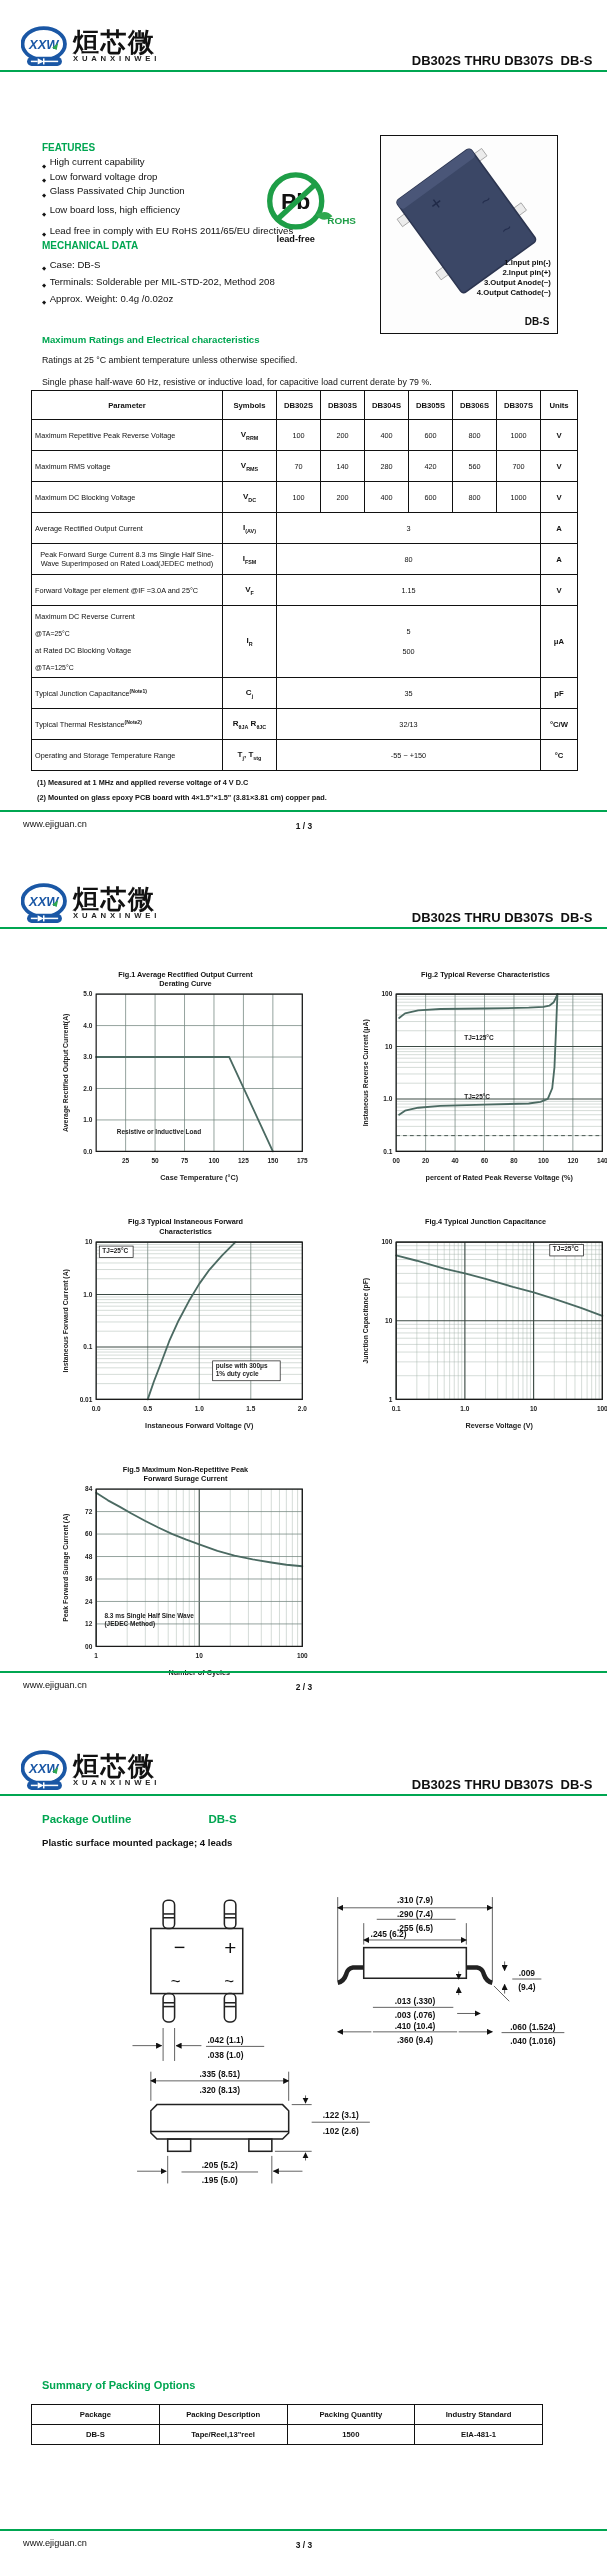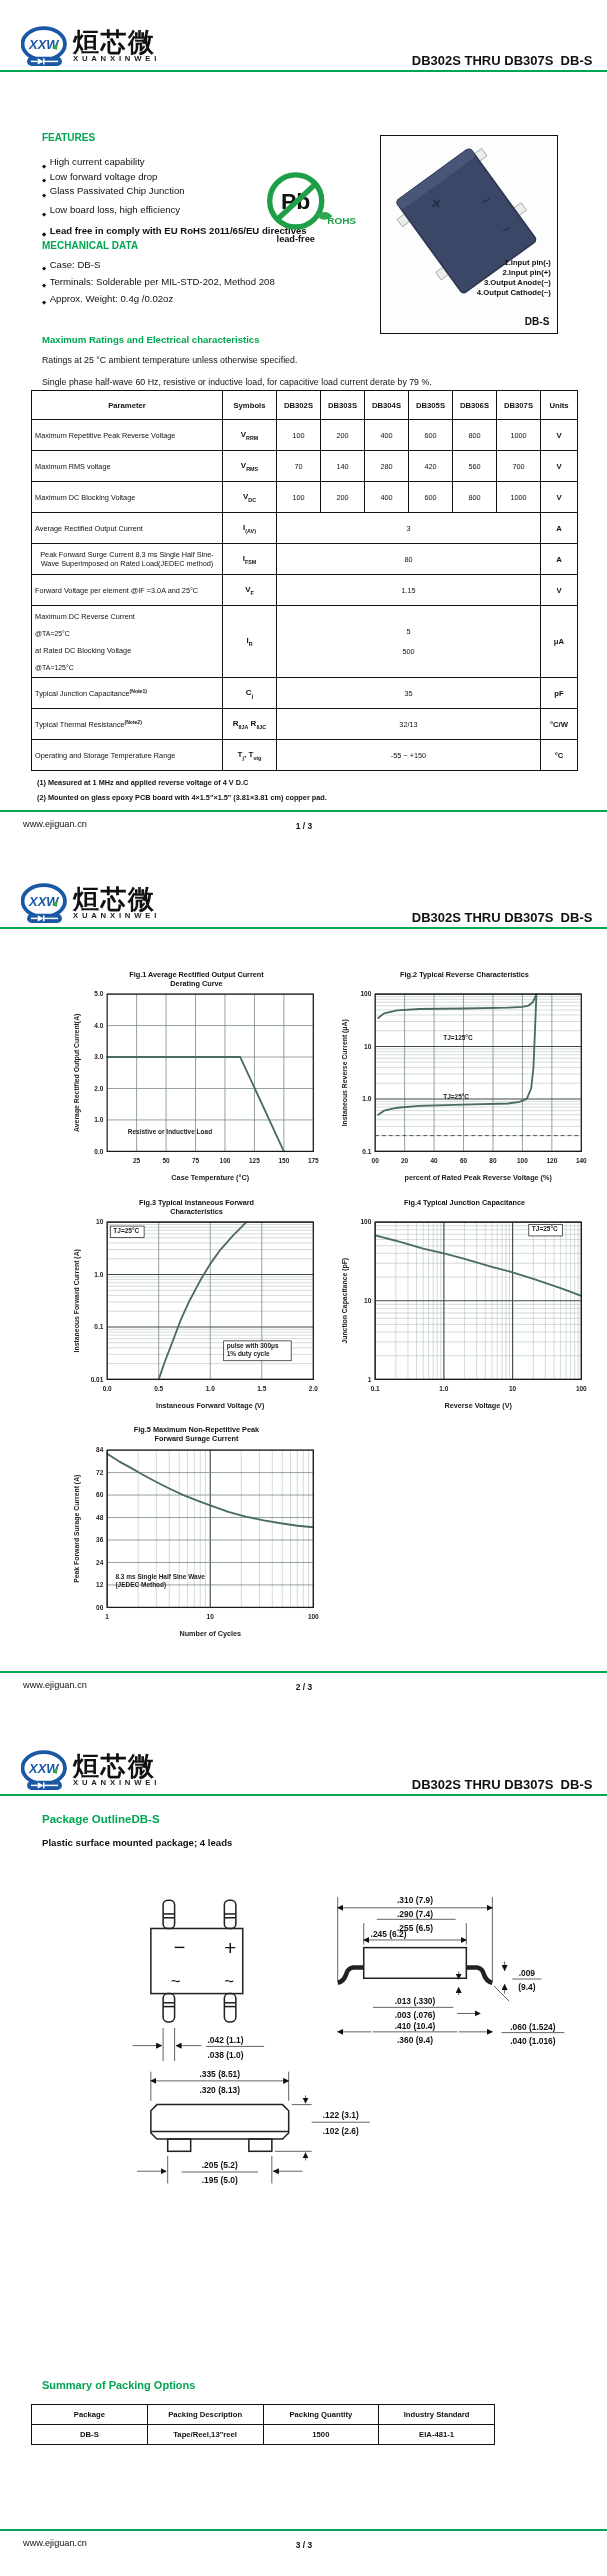--- a/index.html
+++ b/index.html
@@ -24,21 +24,21 @@
   .f-url{position:absolute;top:9.2px;left:23px;font-size:9.2px;color:#111;text-decoration:none;}
   .f-page{position:absolute;top:10.7px;left:0;width:100%;text-align:center;font-size:8.4px;font-weight:bold;}
 
   
   .desc{position:absolute;top:78px;left:42px;font-size:10px;font-weight:bold;line-height:20px;}
   .sec-h{position:absolute;left:42px;color:#00A651;font-weight:bold;font-size:10px;}
   .blist{position:absolute;left:42px;list-style:none;margin:0;padding:0;font-size:9.6px;}
   .blist li{line-height:14.5px;position:relative;padding-left:7.7px;}
   .blist li .bu{position:absolute;left:0;top:3.8px;font-size:5.4px;}
   #features li:nth-child(4){margin-top:4.6px;}
-  #features li:nth-child(5){margin-top:6.1px;font-weight:bold;}
+  #features li:nth-child(5){margin-top:6.1px;}
   #mech li{line-height:17px;}
   .pb-mark{position:absolute;top:167px;left:259px;}
   .photo-box{position:absolute;top:135px;left:380px;width:176px;height:197px;border:1.5px solid #111;background:#fdfdfd;}
   .pins{position:absolute;right:6.1px;bottom:35px;text-align:right;font-size:7.7px;font-weight:bold;line-height:10px;}
   .photo-cap{position:absolute;right:7.7px;bottom:6.1px;font-size:10px;font-weight:bold;}
   .r-head{top:334px;font-size:9.6px;}
   .r-sub{position:absolute;left:42px;font-size:8.8px;}
   .tbl-wrap{position:absolute;top:390px;left:31px;}
   table.ds{border-collapse:collapse;border:1.5px solid #111;table-layout:fixed;}
   table.ds th,table.ds td{border:0.8px solid #111;padding:1.5px 3.1px;box-sizing:border-box;}
@@ -50,27 +50,27 @@
   .c-sym sub,.sup-note{font-size:5.4px;}
   .sup-note{vertical-align:super;font-size:5px;font-weight:bold;}
   .c-val,.c-span{text-align:center;font-size:7.3px;}
   .c-unit{text-align:center;font-weight:bold;font-size:7.7px;}
   .pline{display:flex;justify-content:space-between;line-height:17px;flex-direction:column;}
   .pline .cond{font-size:6.9px;padding-right:1.5px;}
   .span2 div{line-height:20px;}
   .notes{position:absolute;top:776px;left:37px;font-size:7.3px;font-weight:bold;line-height:14.5px;}
 
   
-  .charts{position:absolute;top:113px;left:65px;width:536px;display:grid;grid-template-columns:268px 268px;row-gap:12.2px;}
+  .charts{position:absolute;top:113px;left:54px;width:536px;display:grid;grid-template-columns:268px 268px;row-gap:12.2px;gap:32px;}
   .fig{width:263px;}
   .fig-title{text-align:center;font-size:7.3px;font-weight:bold;line-height:9.2px;min-height:18.4px;}
   svg.chart{display:block;margin:0 auto;}
 
   
-  .outline-h{position:absolute;top:89px;left:42px;display:flex;color:#00A651;font-weight:bold;font-size:11.5px;}
+  .outline-h{position:absolute;top:89px;left:42px;display:flex;gap:77px;color:#00A651;font-weight:bold;font-size:11.5px;}
   .outline-sub{position:absolute;top:113px;left:42px;font-size:9.6px;font-weight:bold;}
   .pkg-svg{position:absolute;top:147px;left:36px;}
   .pack-h{position:absolute;top:655px;left:42px;color:#00A651;font-weight:bold;font-size:11px;}
   .pack-wrap{position:absolute;top:680px;left:31px;}
   #packing th,#packing td{font-size:7.7px;font-weight:bold;text-align:center;height:20px;}
 
   .dim-t{font-size:11px;fill:#111;font-weight:bold;}
 </style>
 </head>
 <body>
@@ -91,21 +91,21 @@
       <div>
         <div class="brand-cn">烜芯微</div>
         <div class="brand-en">XUANXINWEI</div>
       </div>
     </div>
     <div class="doc-title">DB302S THRU DB307S  DB-S</div>
   </div>
   <div class="rule hdr-rule"></div>
 
 
-  <div class="sec-h" style="top:132px;">FEATURES</div>
+  <div class="sec-h" style="top:142px;">FEATURES</div>
   <ul class="blist" id="features" style="top:155px;">
       <li><span class="bu">◆</span><span>High current capability</span></li>
       <li><span class="bu">◆</span><span>Low forward voltage drop</span></li>
       <li><span class="bu">◆</span><span>Glass Passivated Chip Junction</span></li>
       <li><span class="bu">◆</span><span>Low board loss, high efficiency</span></li>
       <li><span class="bu">◆</span><span>Lead free in comply with EU RoHS 2011/65/EU directives</span></li>
     </ul>
 
   <div class="sec-h" style="top:240px;">MECHANICAL DATA</div>
   <ul class="blist" id="mech" style="top:256px;">
@@ -724,21 +724,21 @@
     <text class="dim-t" x="240" y="269" text-anchor="middle">.335 (8.51)</text>
     <text class="dim-t" x="240" y="290" text-anchor="middle">.320 (8.13)</text>
     <text class="dim-t" x="398" y="323" text-anchor="middle">.122 (3.1)</text>
     <text class="dim-t" x="398" y="343" text-anchor="middle">.102 (2.6)</text>
     <text class="dim-t" x="240" y="388" text-anchor="middle">.205 (5.2)</text>
     <text class="dim-t" x="240" y="408" text-anchor="middle">.195 (5.0)</text>
   </svg>
 
   <div class="pack-h">Summary of Packing Options</div>
   <div class="pack-wrap">
-    <table class="ds" id="packing" style="width:464px;">
+    <table class="ds" id="packing" style="width:512px;">
       <thead>
           <tr>
             <th>Package</th>
             <th>Packing Description</th>
             <th>Packing Quantity</th>
             <th>Industry Standard</th>
           </tr>
         </thead>
         <tbody>
           <tr>

